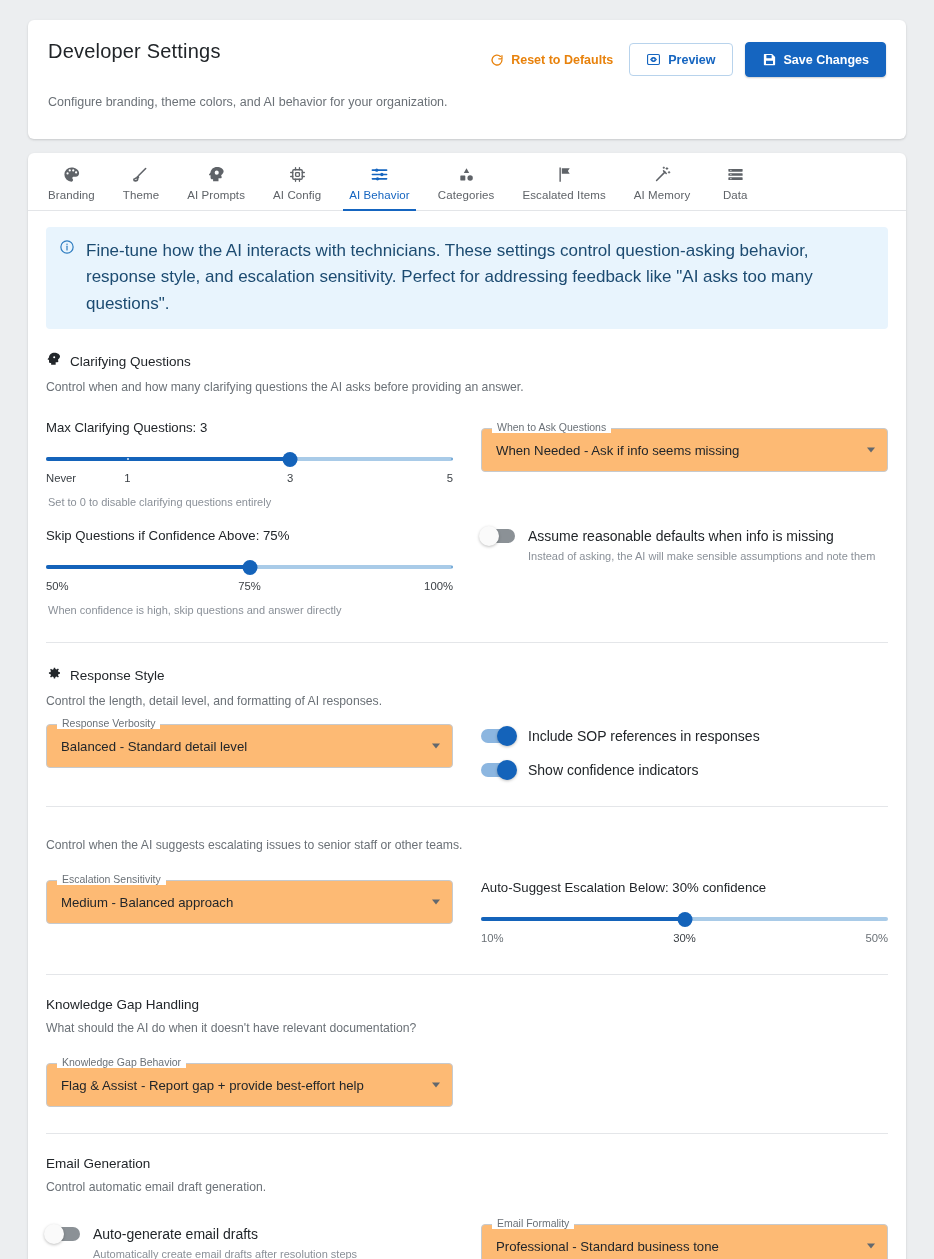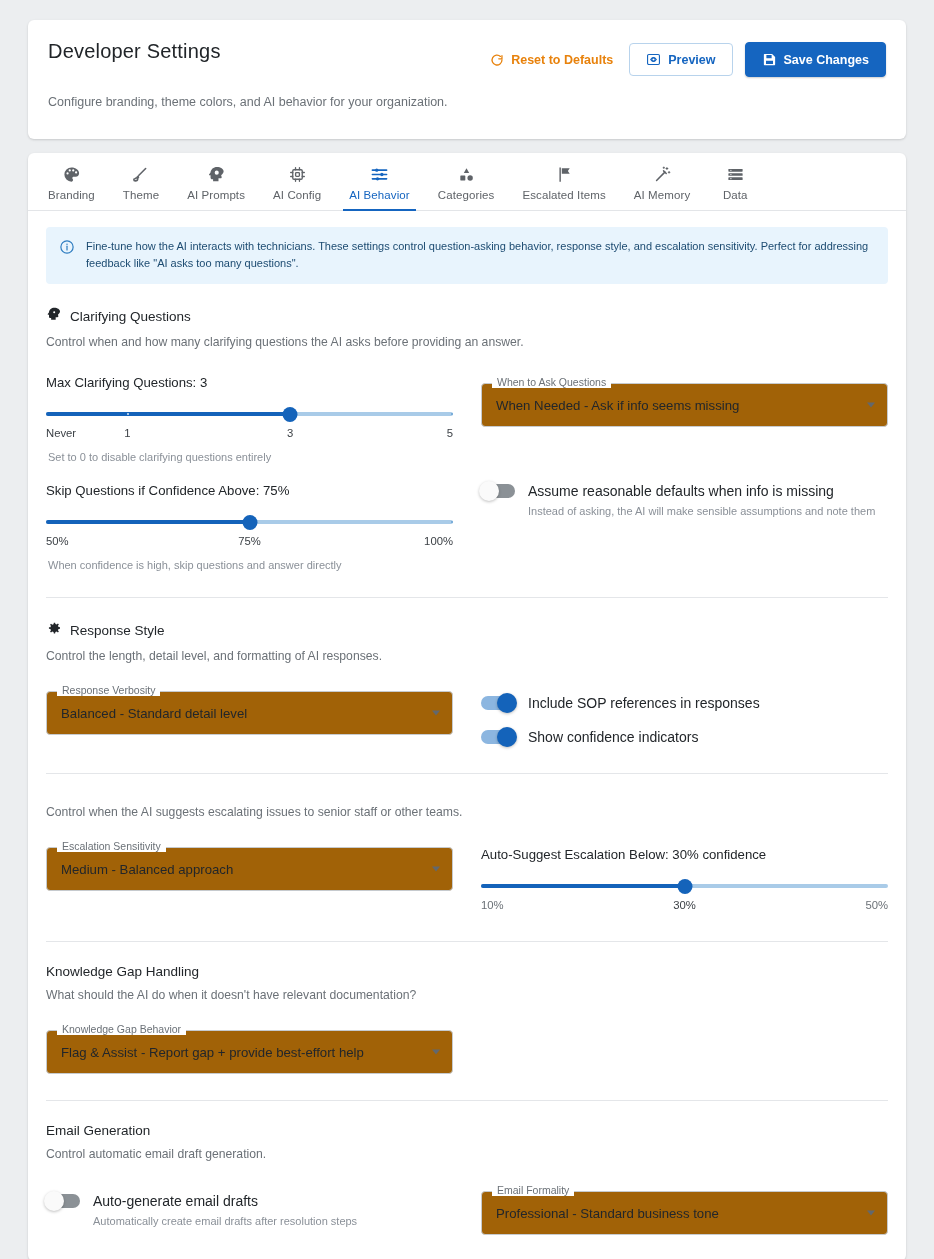--- a/index.html
+++ b/index.html
@@ -63,21 +63,21 @@
   .tab svg { display: block; }
 
   
   .body { padding: 16px 18px 4px 18px; }
 
   .info-banner {
     display: flex; gap: 11px; align-items: flex-start;
     background: #e8f4fd; border-radius: 4px; padding: 11px 14px 12px 13px;
     color: #1c4b71;
   }
-  .info-banner .txt { font-size: 11px; line-height: 1.55; }
+  .info-banner .txt { font-size: 17px; line-height: 1.55; }
   .info-icon { flex: 0 0 auto; margin-top: 1px; }
 
   .section { padding-top: 22px; }
   .sec-head { display: flex; align-items: center; gap: 8px; }
   .sec-title { font-size: 13.5px; color: #22262a; }
   .sec-desc { font-size: 12.2px; color: #6b7177; margin-top: 9px; }
 
   .grid2 { display: flex; gap: 28px; }
   .col { flex: 1 1 0; min-width: 0; }
 
@@ -114,21 +114,21 @@
   }
   .ticks span.edge-l { transform: none; left: 0 !important; }
   .ticks span.edge-r { transform: none; right: 0; left: auto !important; }
   .ticks span.muted { color: #6b7177; }
   .hint { font-size: 11px; color: #8a9098; margin-top: 8px; padding-left: 2px; }
 
   
   .select {
     position: relative; border: 1px solid #c6cace; border-radius: 4px;
     height: 44px; display: flex; align-items: center; padding: 0 14px;
-    background: #a16207; cursor: pointer;
+    background: #fdba74; cursor: pointer;
   }
   .select .legend {
     position: absolute; top: -7px; left: 10px; background: #fff;
     padding: 0 5px; font-size: 10.5px; color: #6b7177; line-height: 1;
   }
   .select .value { font-size: 13.2px; color: #22262a; }
   .caret {
     position: absolute; right: 12px; top: 50%; transform: translateY(-50%);
     width: 0; height: 0; border-left: 4.5px solid transparent;
     border-right: 4.5px solid transparent; border-top: 5.5px solid #62686e;
@@ -389,21 +389,21 @@
       <div class="sec-head">
         <span>
           <svg width="16" height="16" viewBox="0 0 24 24" fill="#22262a">
             <path d="M12 8.4a3.6 3.6 0 1 0 0 7.2 3.6 3.6 0 0 0 0-7.2zm9 4.6v-2l-2.3-.4c-.2-.7-.4-1.3-.8-1.9l1.4-1.9-1.4-1.4-1.9 1.4c-.6-.4-1.2-.6-1.9-.8L13.7 4h-2l-.4 2.3c-.7.2-1.3.4-1.9.8L7.5 5.7 6.1 7.1 7.5 9c-.4.6-.6 1.2-.8 1.9L4.4 11v2l2.3.4c.2.7.4 1.3.8 1.9l-1.4 1.9 1.4 1.4 1.9-1.4c.6.4 1.2.6 1.9.8l.4 2.3h2l.4-2.3c.7-.2 1.3-.4 1.9-.8l1.9 1.4 1.4-1.4-1.4-1.9c.4-.6.6-1.2.8-1.9z"></path>
           </svg>
         </span>
         <span class="sec-title">Response Style</span>
       </div>
       <div class="sec-desc">Control the length, detail level, and formatting of AI responses.</div>
 
-      <div class="grid2" style="margin-top:28px;">
+      <div class="grid2" style="margin-top:16px;">
         <div class="col">
           <div class="select">
             <span class="legend">Response Verbosity</span>
             <span class="value">Balanced - Standard detail level</span>
             <span class="caret"></span>
           </div>
         </div>
         <div class="col">
           <div class="switch-row" style="margin-top:2px;">
             <div class="switch on">

